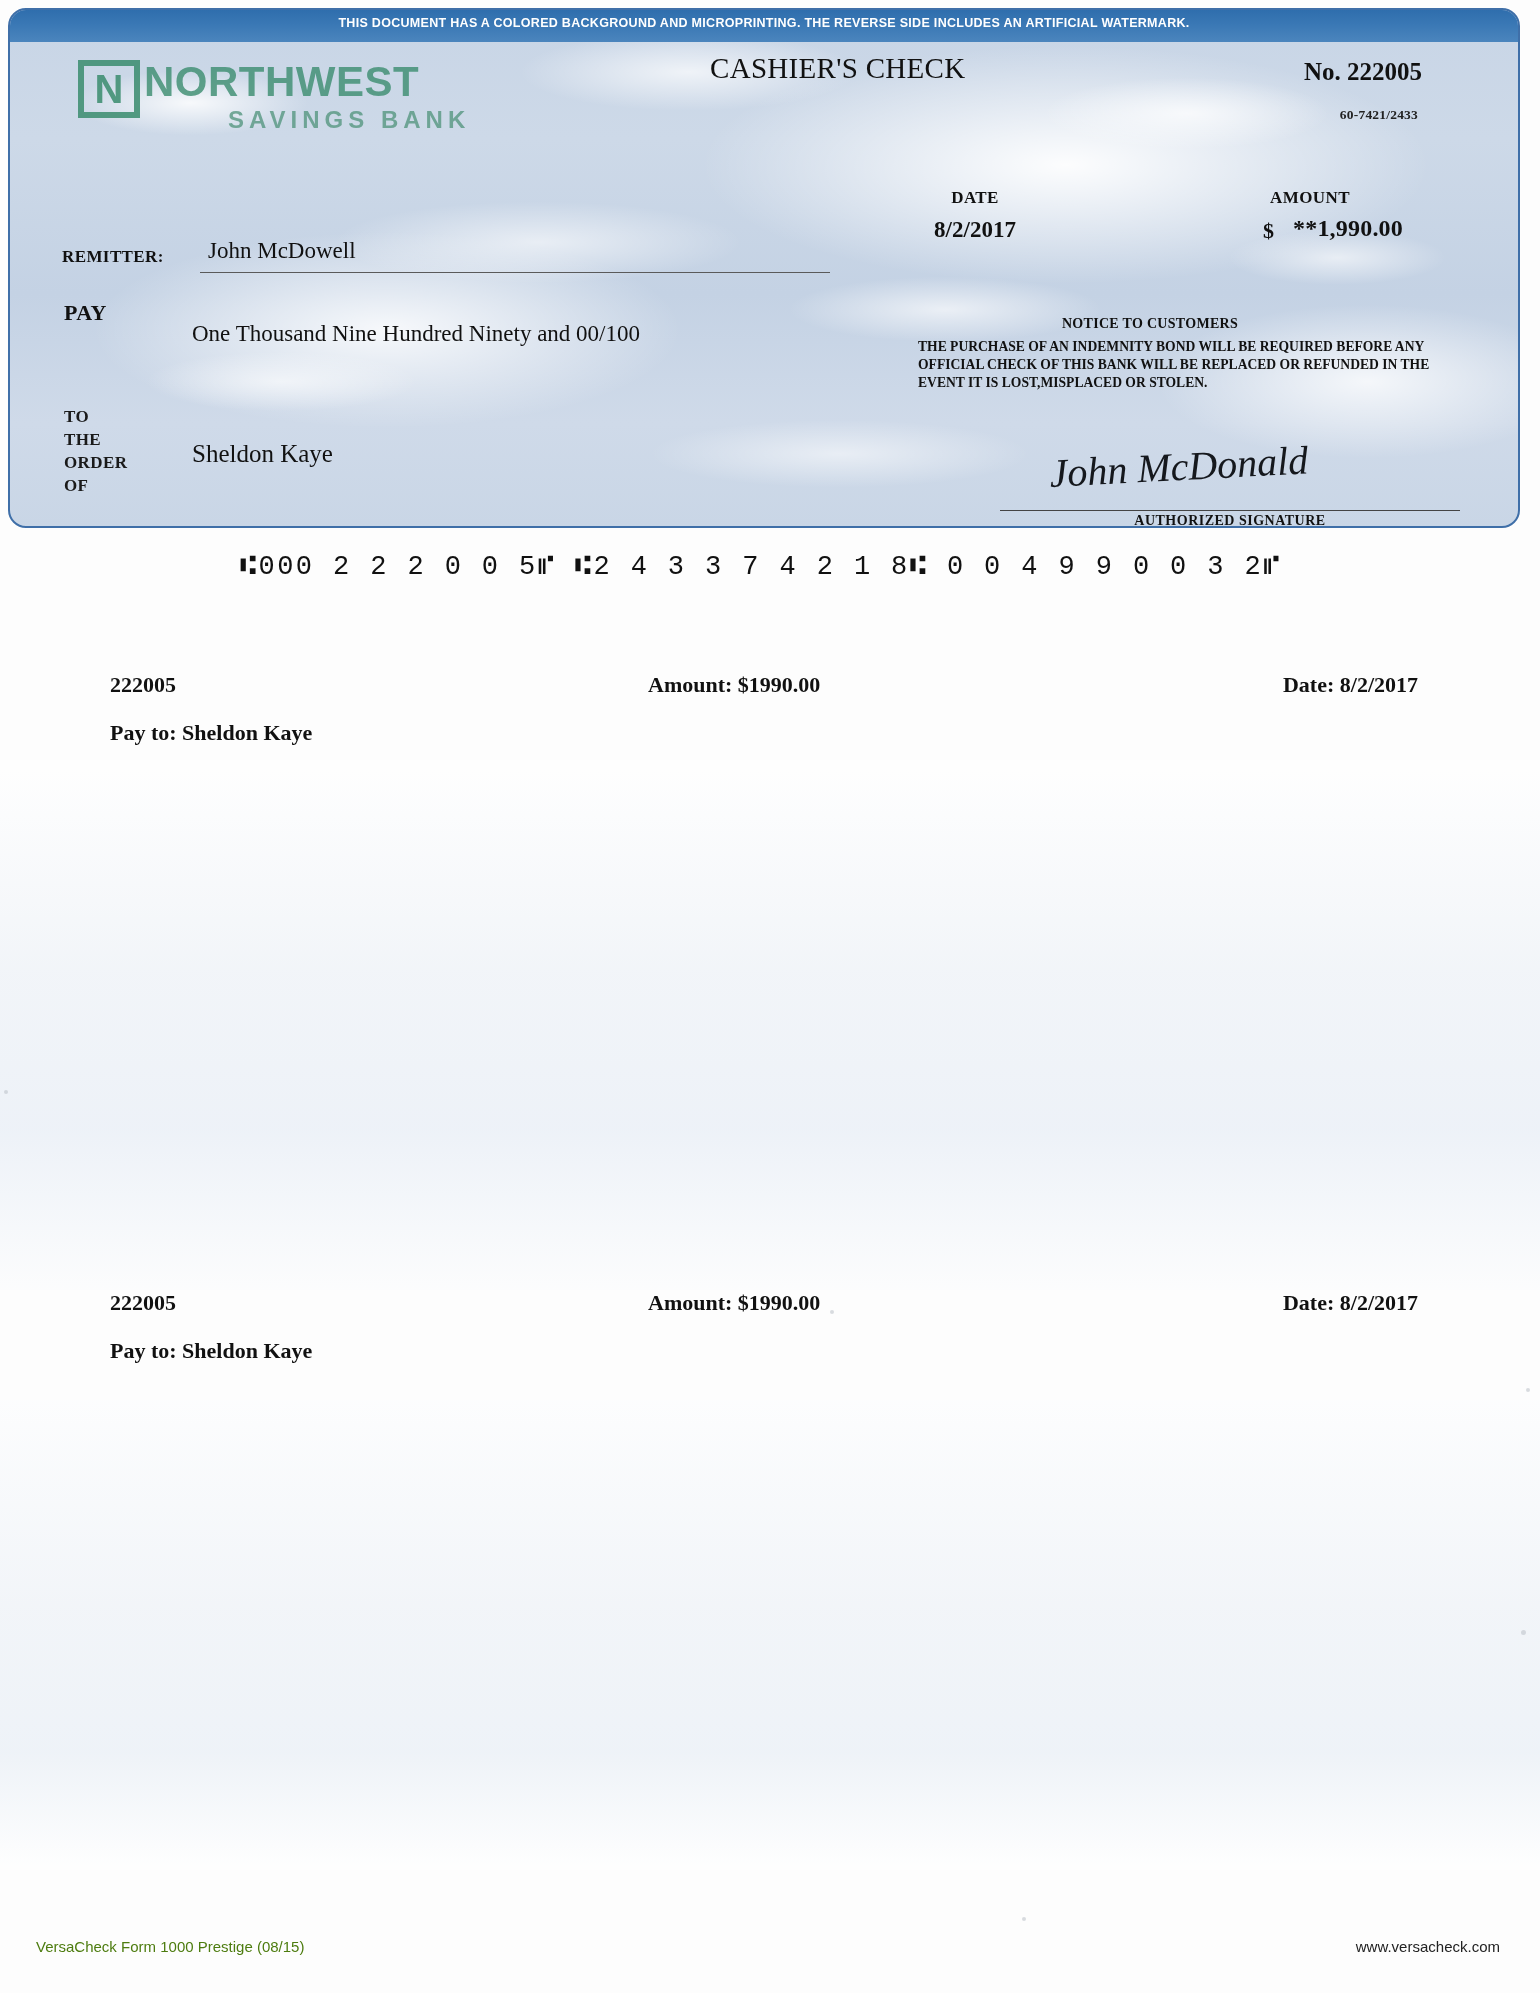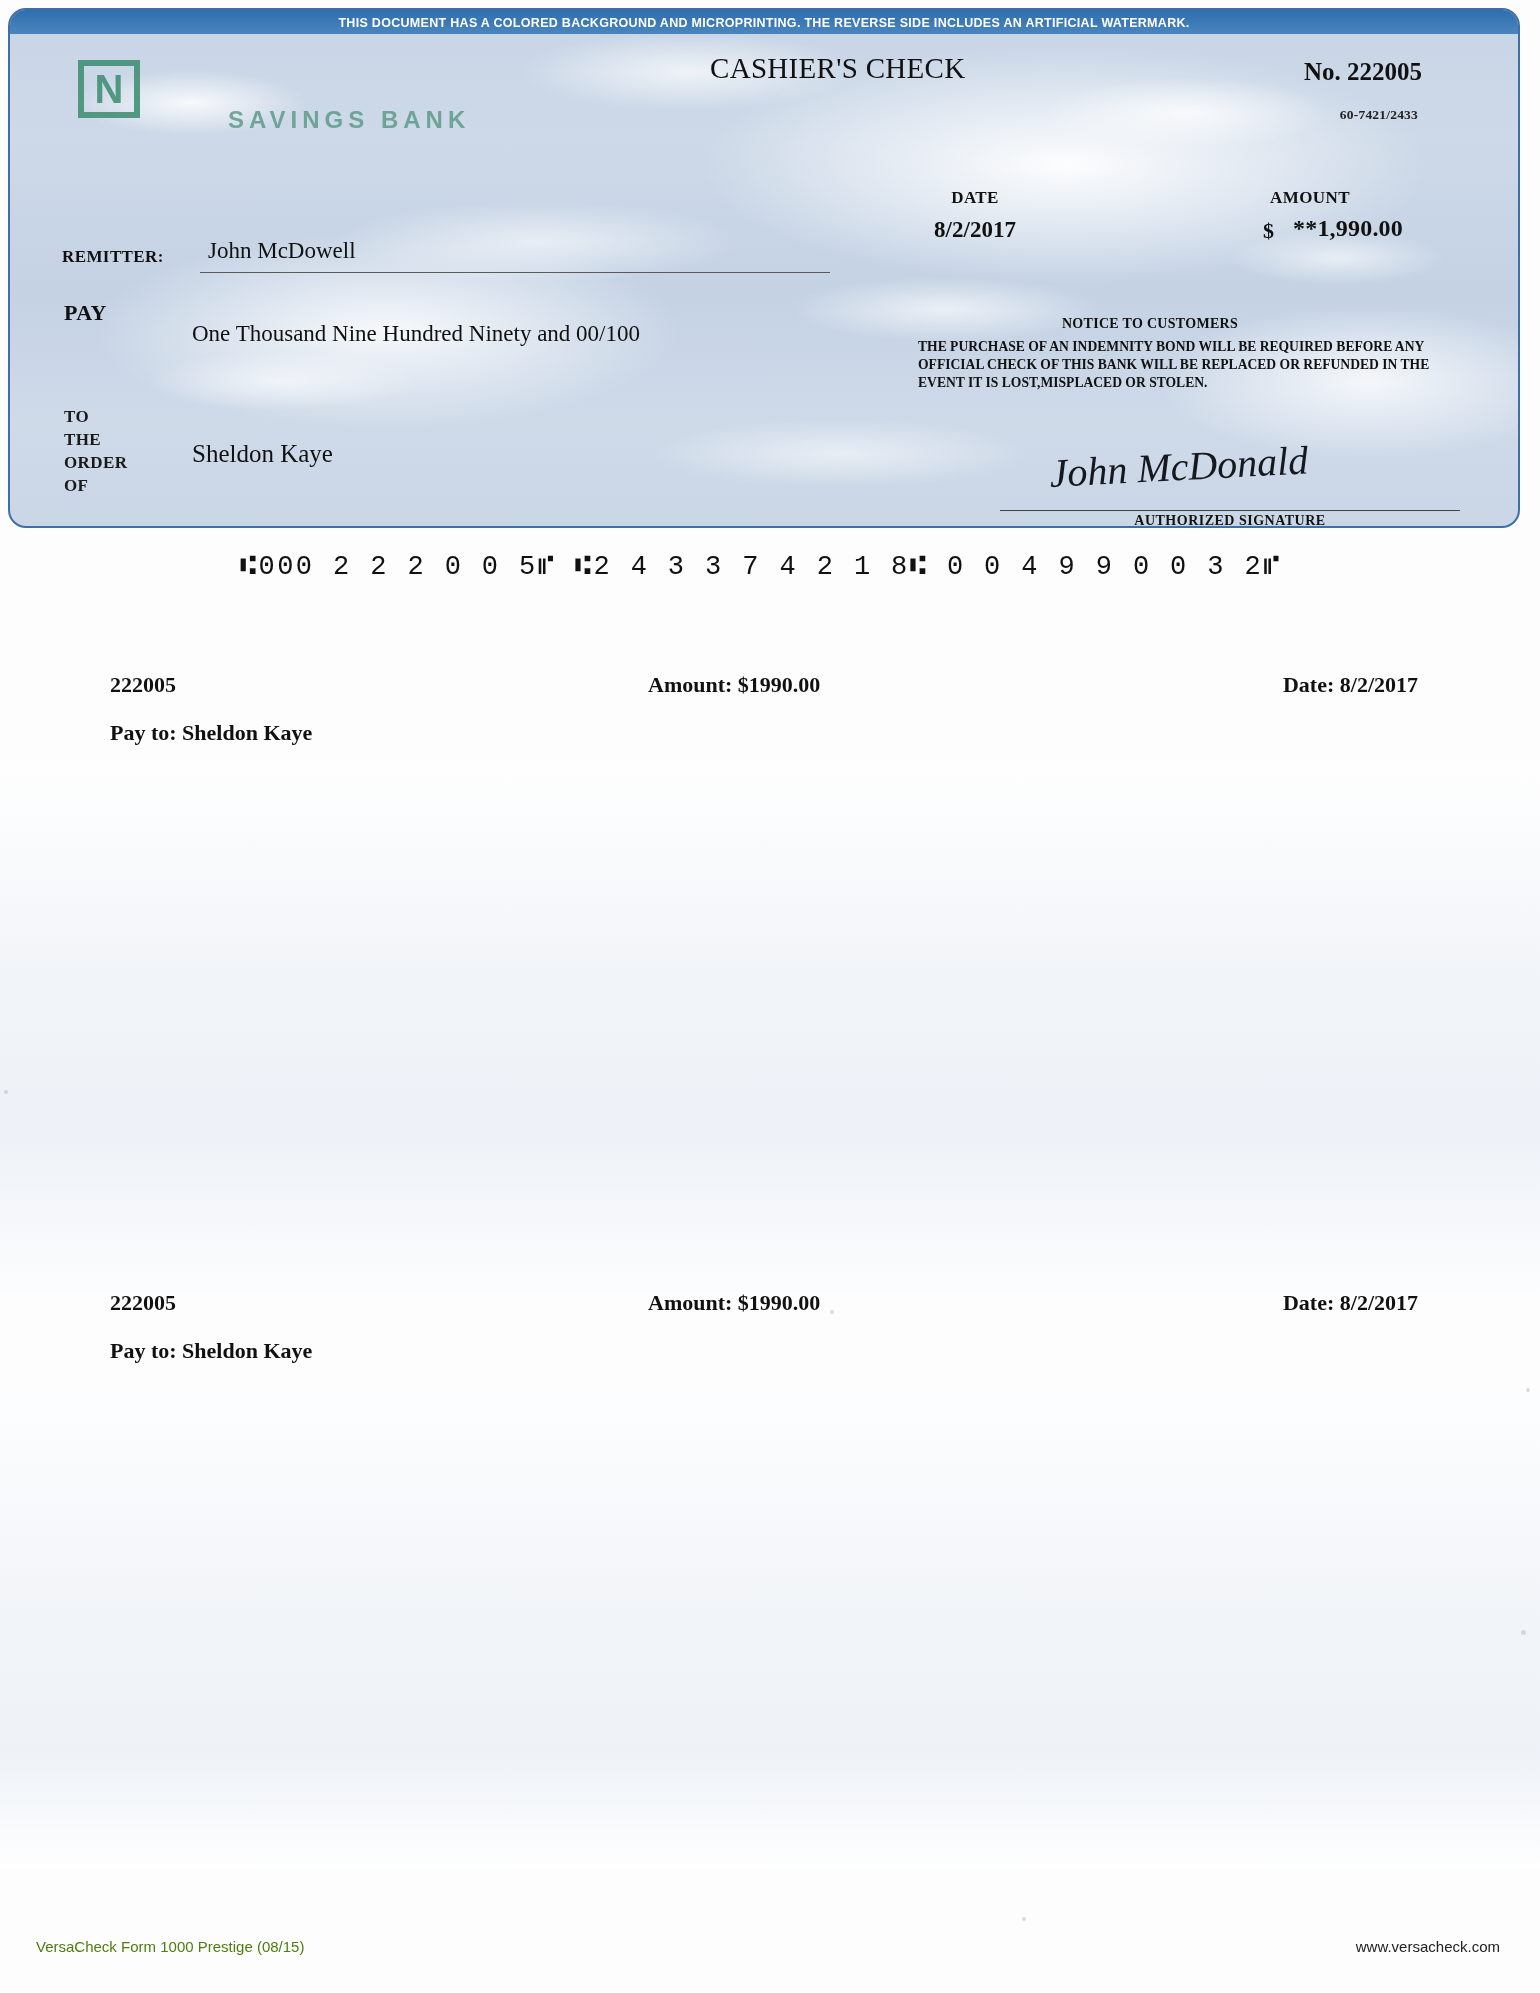--- a/index.html
+++ b/index.html
@@ -70,21 +70,21 @@
       radial-gradient(ellipse 280px 50px at 55% 86%, rgba(255,255,255,.55), rgba(255,255,255,0) 68%),
       radial-gradient(ellipse 160px 40px at 88% 48%, rgba(255,255,255,.6), rgba(255,255,255,0) 68%);
     pointer-events: none;
   }
   #check > * { position: relative; z-index: 2; }
 
   #microprint-bar {
     position: absolute;
     left: 0; top: 0;
     width: 100%;
-    height: 24px;
+    height: 32px;
     background: linear-gradient(180deg, #2f6ead 0%, #3a78b5 45%, #4b85bd 100%);
     color: #ffffff;
     font-family: "Liberation Sans", sans-serif;
     font-size: 12.5px;
     letter-spacing: .3px;
     font-weight: 700;
     text-align: center;
     line-height: 26px;
     z-index: 3;
   }
@@ -320,20 +320,21 @@
   <div class="speck" style="left:1521px; top:1630px; width:5px; height:5px;"></div>
   <div class="speck" style="left:830px; top:1310px; width:4px; height:4px;"></div>
   <div class="speck" style="left:1022px; top:1917px; width:4px; height:4px;"></div>
 
   <div id="check">
 
     <div id="microprint-bar">THIS DOCUMENT HAS A COLORED BACKGROUND AND MICROPRINTING. THE REVERSE SIDE INCLUDES AN ARTIFICIAL WATERMARK.</div>
 
     <div id="bank-logo">
       <div id="logo-mark">N</div>
+      <div id="logo-name">NORTHWEST</div>
       <div id="logo-sub">SAVINGS BANK</div>
     </div>
 
     <div id="check-title">CASHIER'S CHECK</div>
     <div id="check-number">No. 222005</div>
     <div id="routing-fraction">60-7421/2433</div>
 
     <div id="date-label" class="field-label">DATE</div>
     <div id="date-value">8/2/2017</div>
 

